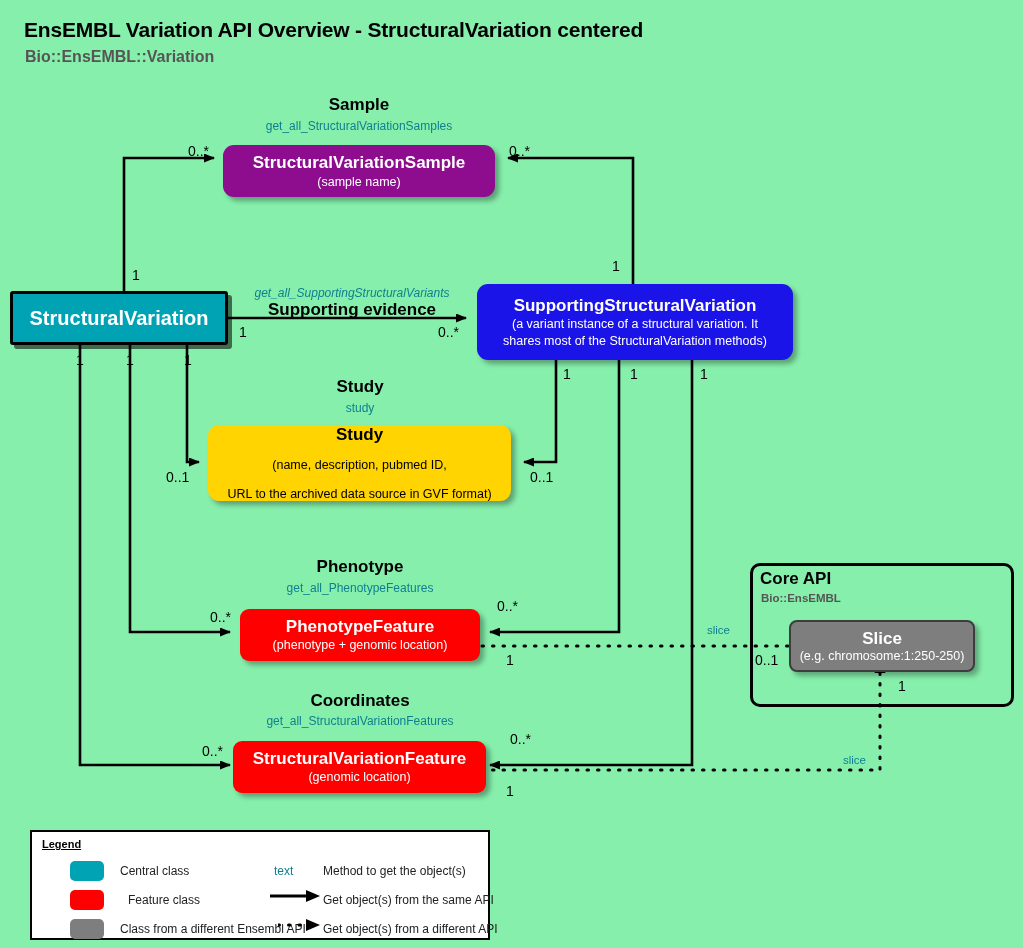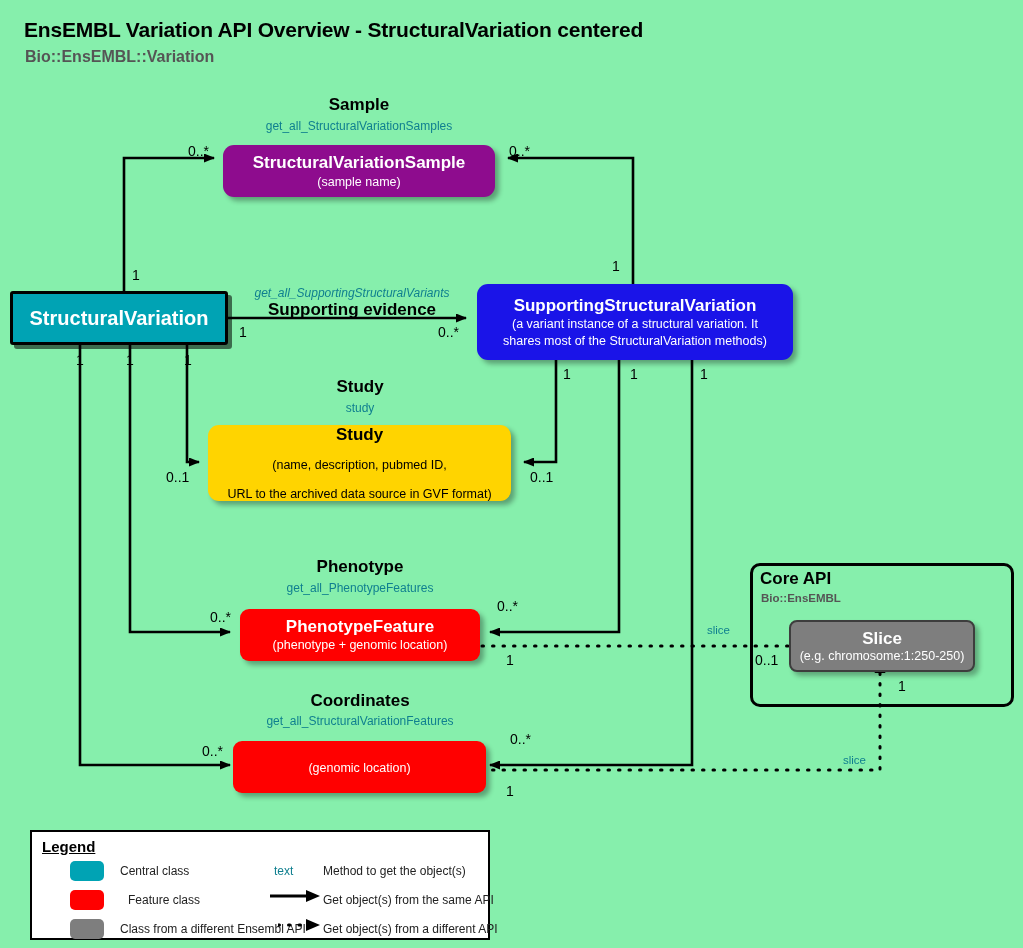--- a/index.html
+++ b/index.html
@@ -48,21 +48,21 @@
 
   
   .mult{position:absolute;font-size:14px;color:#000;white-space:nowrap;font-family:"Liberation Sans",sans-serif;}
   .slicelab{position:absolute;font-size:11.5px;color:#0f7f8f;white-space:nowrap;}
 
   
   #wires{position:absolute;left:0;top:0;width:1023px;height:948px;pointer-events:none;}
 
   
   .legend{position:absolute;box-sizing:border-box;border:2px solid #000;background:#fff;}
-  .legend-title{position:absolute;left:10px;top:6px;font-size:15px;font-weight:bold;color:#000;text-decoration:underline;}
+  .legend-title{position:absolute;left:10px;top:6px;font-size:11px;font-weight:bold;color:#000;text-decoration:underline;}
   .lg-sw{position:absolute;width:34px;height:20px;border-radius:5px;}
   .lg-tx{position:absolute;font-size:12px;color:#222;white-space:nowrap;}
   .lg-tok{position:absolute;font-size:12px;color:#0f7f8f;white-space:nowrap;}
 </style>
 </head>
 <body>
 
 <div id="canvas">
 
   <div class="doc-title">EnsEMBL Variation API Overview - StructuralVariation centered</div>
@@ -148,20 +148,21 @@
     <div class="bs">(name, description, pubmed ID,</div>
     <div class="bs">URL to the archived data source in GVF format)</div>
   </div>
 
   <div class="box feature" style="left:240px;top:609px;width:240px;height:52px;">
     <div class="bt">PhenotypeFeature</div>
     <div class="bs">(phenotype + genomic location)</div>
   </div>
 
   <div class="box feature" style="left:233px;top:741px;width:253px;height:52px;">
+    <div class="bt">StructuralVariationFeature</div>
     <div class="bs">(genomic location)</div>
   </div>
 
   <div class="box slice" style="left:789px;top:620px;width:186px;height:52px;">
     <div class="bt">Slice</div>
     <div class="bs">(e.g. chromosome:1:250-250)</div>
   </div>
 
   <div class="mult" style="left:188px;top:143px;">0..*</div>
   <div class="mult" style="left:132px;top:267px;">1</div>

